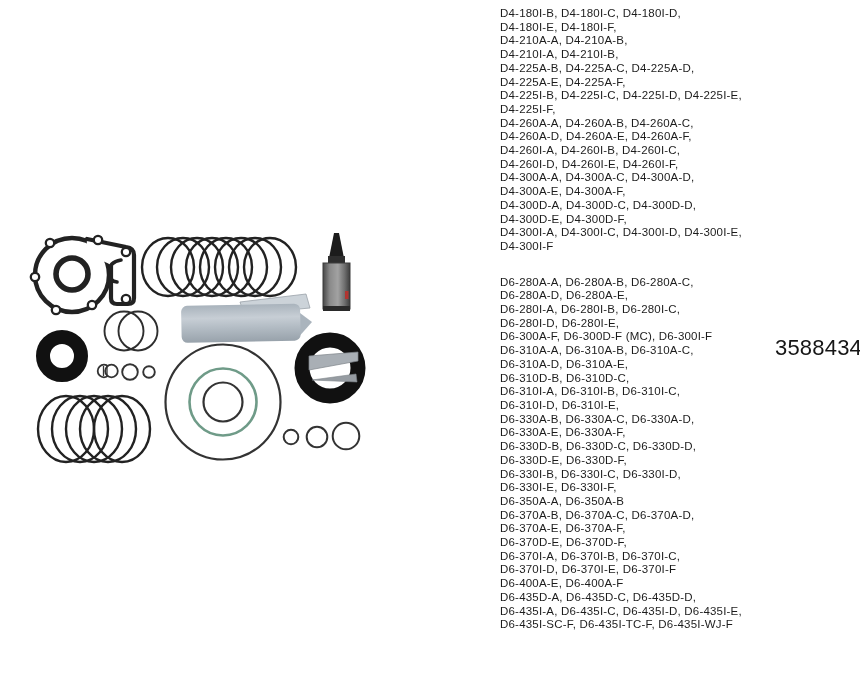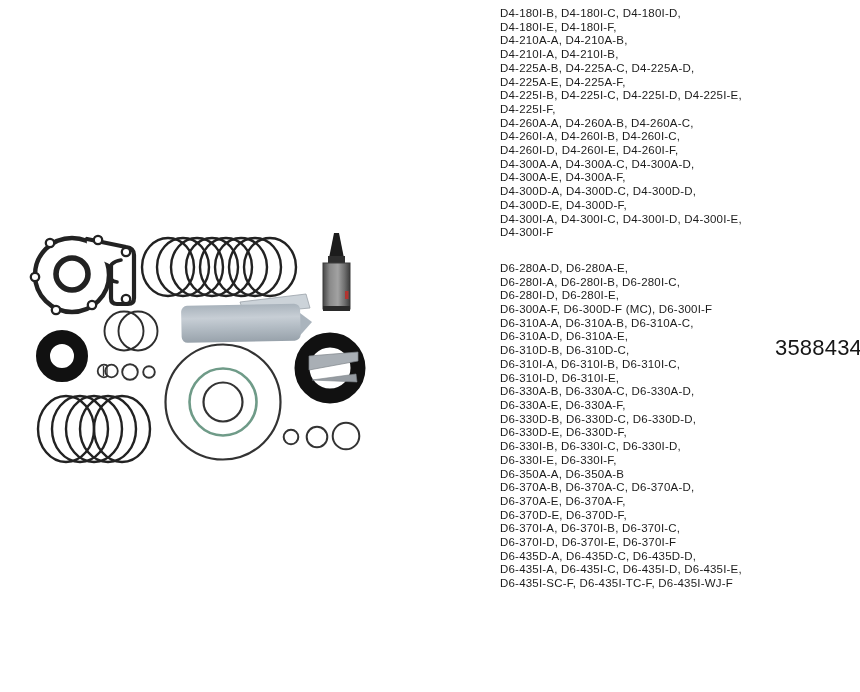--- a/index.html
+++ b/index.html
@@ -131,30 +131,32 @@
     <div class="model-section">
         <div class="model-line">D4-180I-B, D4-180I-C, D4-180I-D,</div>
         <div class="model-line">D4-180I-E, D4-180I-F,</div>
         <div class="model-line">D4-210A-A, D4-210A-B,</div>
         <div class="model-line">D4-210I-A, D4-210I-B,</div>
         <div class="model-line">D4-225A-B, D4-225A-C, D4-225A-D,</div>
         <div class="model-line">D4-225A-E, D4-225A-F,</div>
         <div class="model-line">D4-225I-B, D4-225I-C, D4-225I-D, D4-225I-E,</div>
         <div class="model-line">D4-225I-F,</div>
         <div class="model-line">D4-260A-A, D4-260A-B, D4-260A-C,</div>
+        <div class="model-line">D4-260A-D, D4-260A-E, D4-260A-F,</div>
         <div class="model-line">D4-260I-A, D4-260I-B, D4-260I-C,</div>
         <div class="model-line">D4-260I-D, D4-260I-E, D4-260I-F,</div>
         <div class="model-line">D4-300A-A, D4-300A-C, D4-300A-D,</div>
         <div class="model-line">D4-300A-E, D4-300A-F,</div>
         <div class="model-line">D4-300D-A, D4-300D-C, D4-300D-D,</div>
         <div class="model-line">D4-300D-E, D4-300D-F,</div>
         <div class="model-line">D4-300I-A, D4-300I-C, D4-300I-D, D4-300I-E,</div>
         <div class="model-line">D4-300I-F</div>
       </div>
     <div class="model-section">
+        <div class="model-line">D6-280A-A, D6-280A-B, D6-280A-C,</div>
         <div class="model-line">D6-280A-D, D6-280A-E,</div>
         <div class="model-line">D6-280I-A, D6-280I-B, D6-280I-C,</div>
         <div class="model-line">D6-280I-D, D6-280I-E,</div>
         <div class="model-line">D6-300A-F, D6-300D-F (MC), D6-300I-F</div>
         <div class="model-line">D6-310A-A, D6-310A-B, D6-310A-C,</div>
         <div class="model-line">D6-310A-D, D6-310A-E,</div>
         <div class="model-line">D6-310D-B, D6-310D-C,</div>
         <div class="model-line">D6-310I-A, D6-310I-B, D6-310I-C,</div>
         <div class="model-line">D6-310I-D, D6-310I-E,</div>
         <div class="model-line">D6-330A-B, D6-330A-C, D6-330A-D,</div>
@@ -162,20 +164,21 @@
         <div class="model-line">D6-330D-B, D6-330D-C, D6-330D-D,</div>
         <div class="model-line">D6-330D-E, D6-330D-F,</div>
         <div class="model-line">D6-330I-B, D6-330I-C, D6-330I-D,</div>
         <div class="model-line">D6-330I-E, D6-330I-F,</div>
         <div class="model-line">D6-350A-A, D6-350A-B</div>
         <div class="model-line">D6-370A-B, D6-370A-C, D6-370A-D,</div>
         <div class="model-line">D6-370A-E, D6-370A-F,</div>
         <div class="model-line">D6-370D-E, D6-370D-F,</div>
         <div class="model-line">D6-370I-A, D6-370I-B, D6-370I-C,</div>
         <div class="model-line">D6-370I-D, D6-370I-E, D6-370I-F</div>
+        <div class="model-line">D6-400A-E, D6-400A-F</div>
         <div class="model-line">D6-435D-A, D6-435D-C, D6-435D-D,</div>
         <div class="model-line">D6-435I-A, D6-435I-C, D6-435I-D, D6-435I-E,</div>
         <div class="model-line">D6-435I-SC-F, D6-435I-TC-F, D6-435I-WJ-F</div>
       </div>
   </div>
 
   <div class="part-number">3588434</div>
 
 </div>
 

